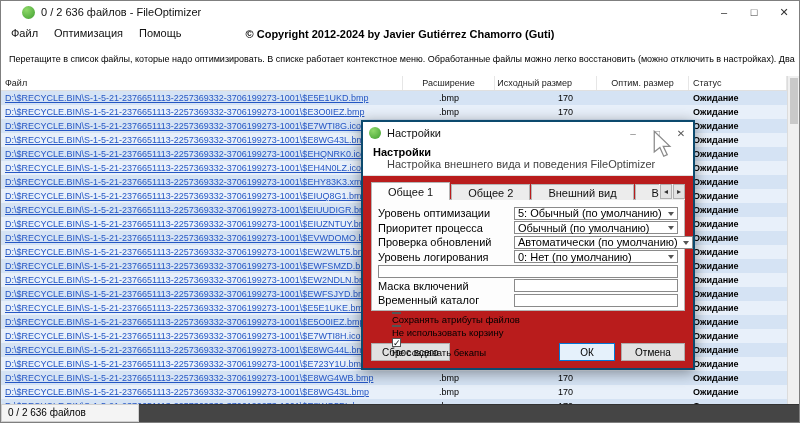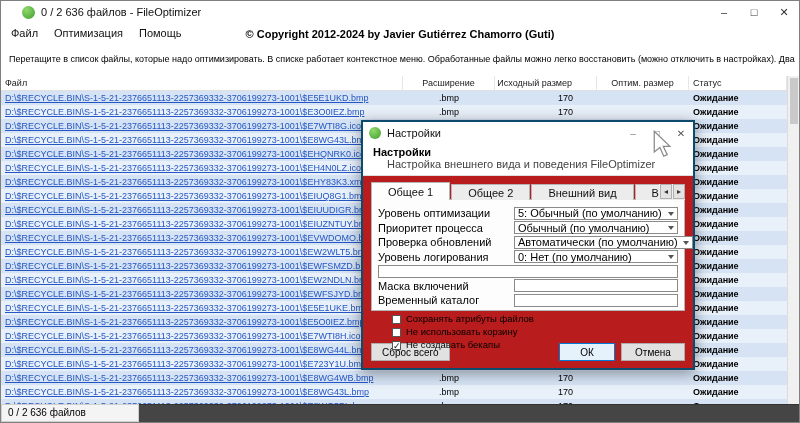--- a/index.html
+++ b/index.html
@@ -62,21 +62,21 @@
 
   .tabpanel { margin:0 8px; margin-top:-1px; background:#fdfdfd; border:1px solid #b5b5b5; padding:6px 6px 4px; height:112px; position:relative; z-index:1; }
   .frow { display:flex; align-items:center; height:14px; margin-bottom:0.5px; }
   .flabel { flex:0 0 136px; font-size:11px; color:#000; white-space:nowrap; overflow:hidden; }
   .combo, .tbox { flex:1; height:13px; background:#fff; border:1px solid #8a8a8a; position:relative; display:flex; align-items:center; padding:0 14px 0 3px; }
   .tbox { padding-right:3px; }
   .combo-text { font-size:11px; color:#000; white-space:nowrap; overflow:hidden; }
   .combo-arrow { position:absolute; right:3px; top:4px; width:0; height:0; border-left:3.5px solid transparent; border-right:3.5px solid transparent; border-top:4px solid #555; }
 
   .checks { margin:5px 0 0 14px; }
-  .cbrow { display:flex; align-items:flex-end; height:12px; margin-bottom:1px; }
+  .cbrow { display:flex; align-items:flex-start; height:12px; margin-bottom:1px;flex-direction:column; }
   .cbox { width:9px; height:9px; background:#fff; border:1px solid #555; margin-right:5px; font-size:9px; line-height:8px; color:#111; text-align:center; font-weight:bold; }
   .cblabel { font-size:9.5px; color:#000; white-space:nowrap; }
 
   .btnrow { position:absolute; left:8px; right:8px; bottom:7px; display:flex; align-items:center; }
   .btn { height:18px; background:#e1e1e1; border:1px solid #adadad; font-size:10px; color:#000; display:flex; align-items:center; justify-content:center; padding:0 10px; }
   .btn.primary { border:1px solid #0078d7; background:#e5f1fb; width:56px; }
   .btn.cancel { width:64px; margin-left:6px; }
   .btn.reset { margin-right:auto; }
 
   .cursor { position:absolute; left:651px; top:129px; width:22px; height:30px; z-index:10; pointer-events:none; }

